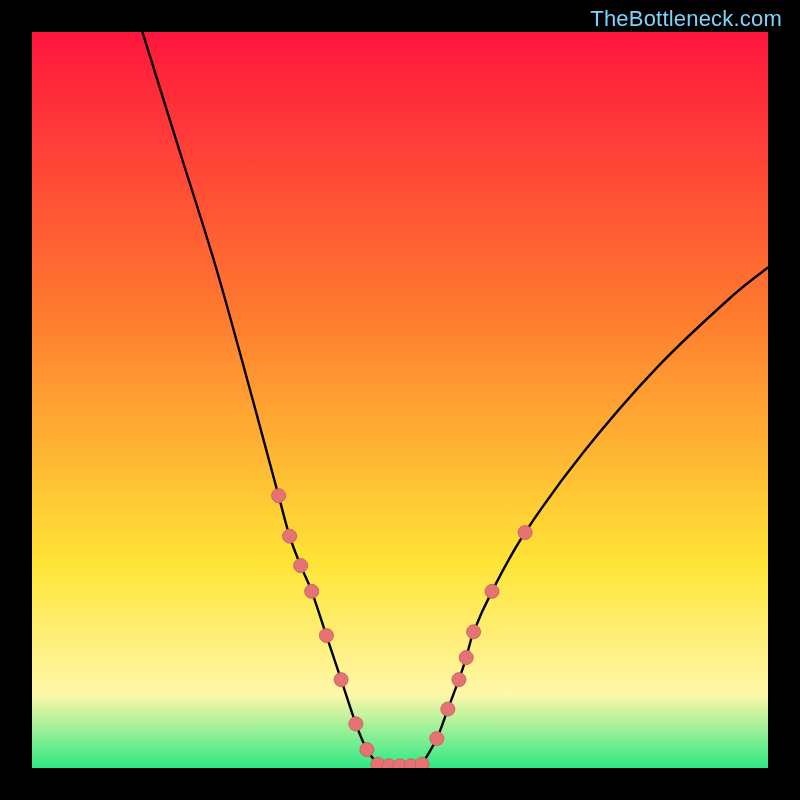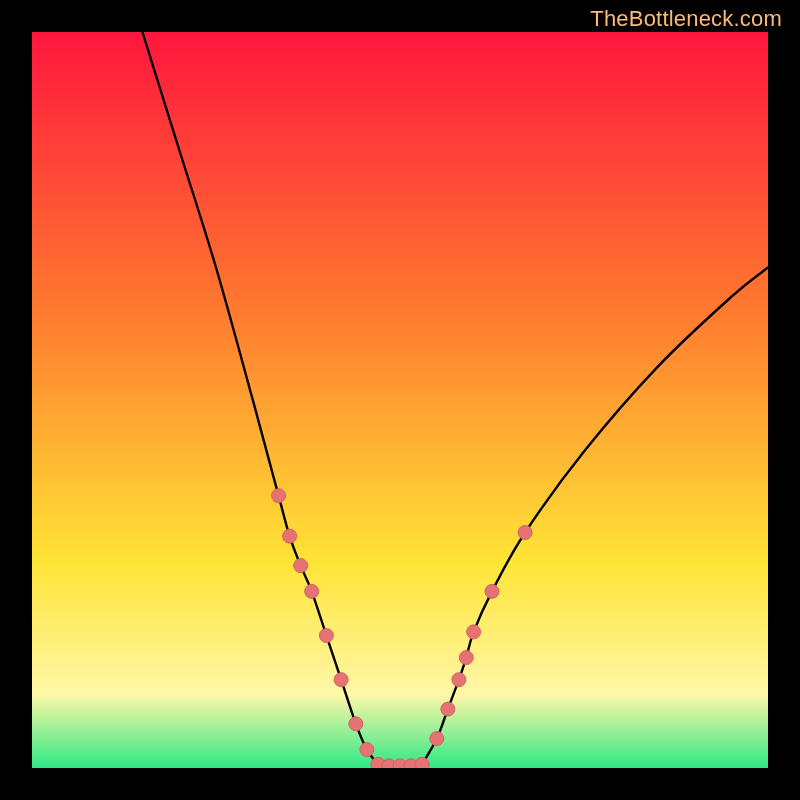--- a/index.html
+++ b/index.html
@@ -28,21 +28,21 @@
     inset: 0;
   }
   .curve-svg {
     position: absolute;
     inset: 0;
   }
   .watermark {
     position: absolute;
     top: 6px;
     right: 18px;
-    color: #fdba74;
+    color: #7dd3fc;
     font-size: 22px;
     font-weight: 400;
     letter-spacing: 0.2px;
   }
 </style>
 </head>
 <body>
 
 <div class="stage">
   <div class="watermark">TheBottleneck.com</div>

